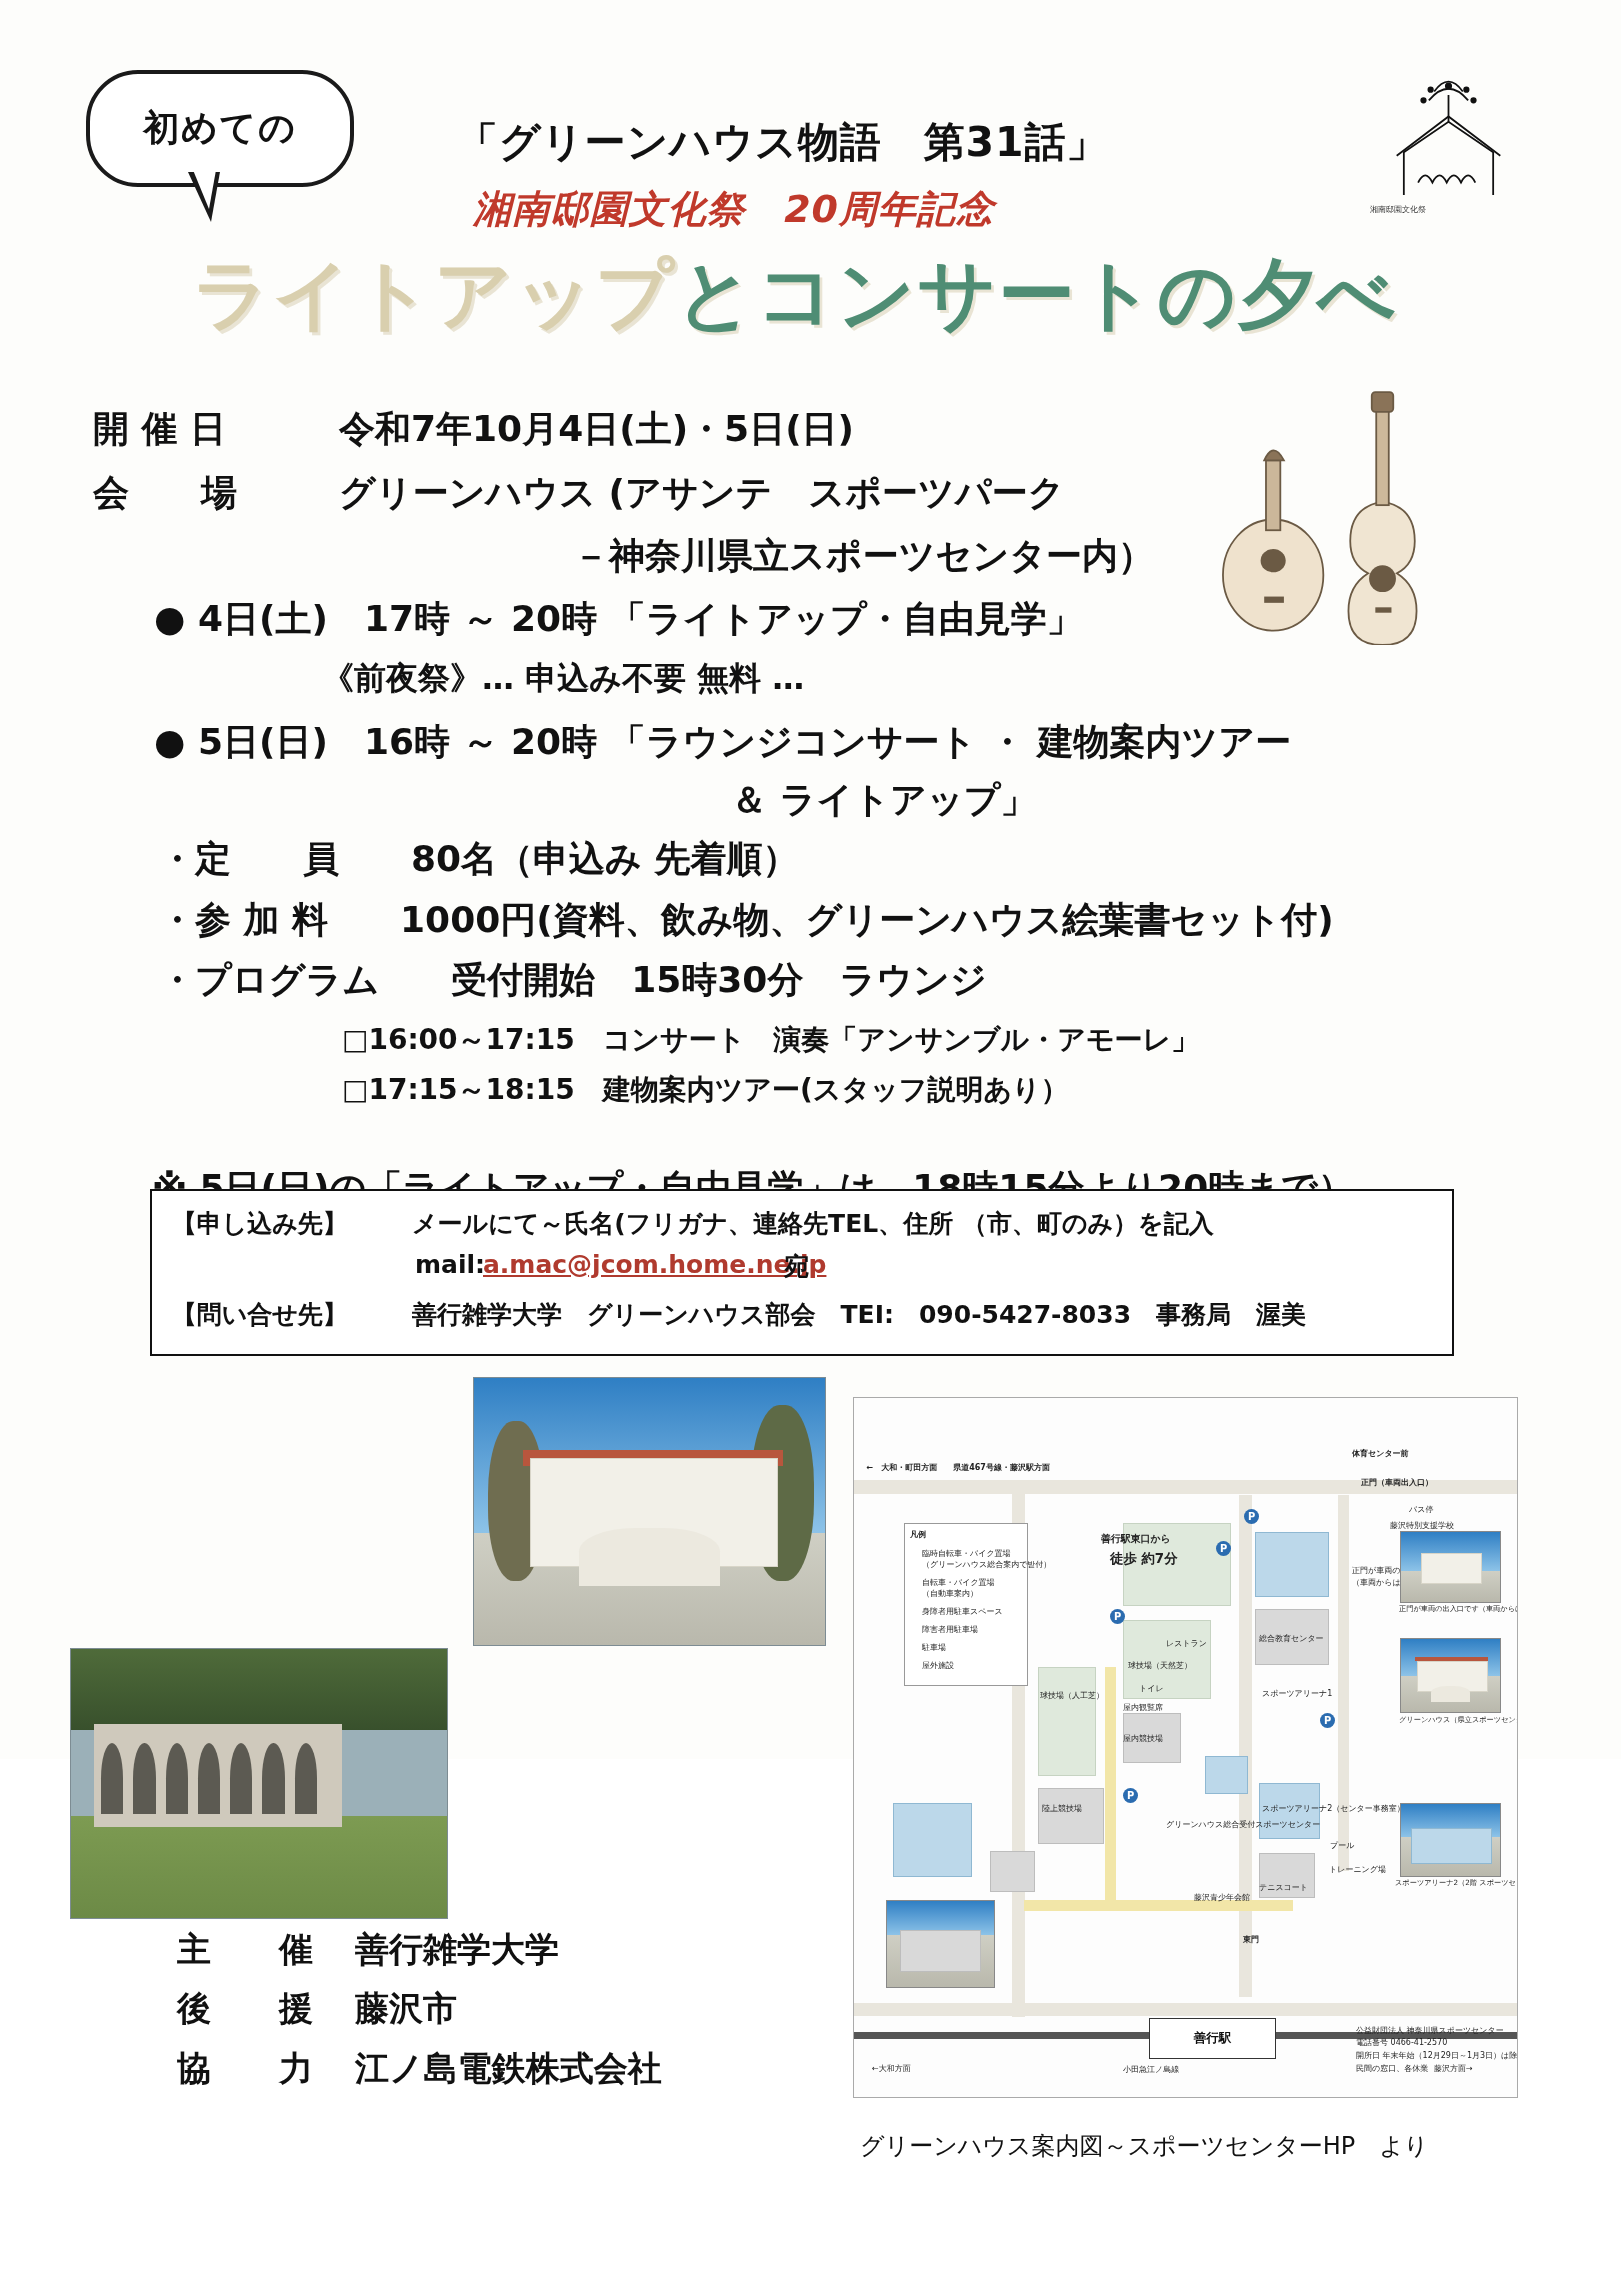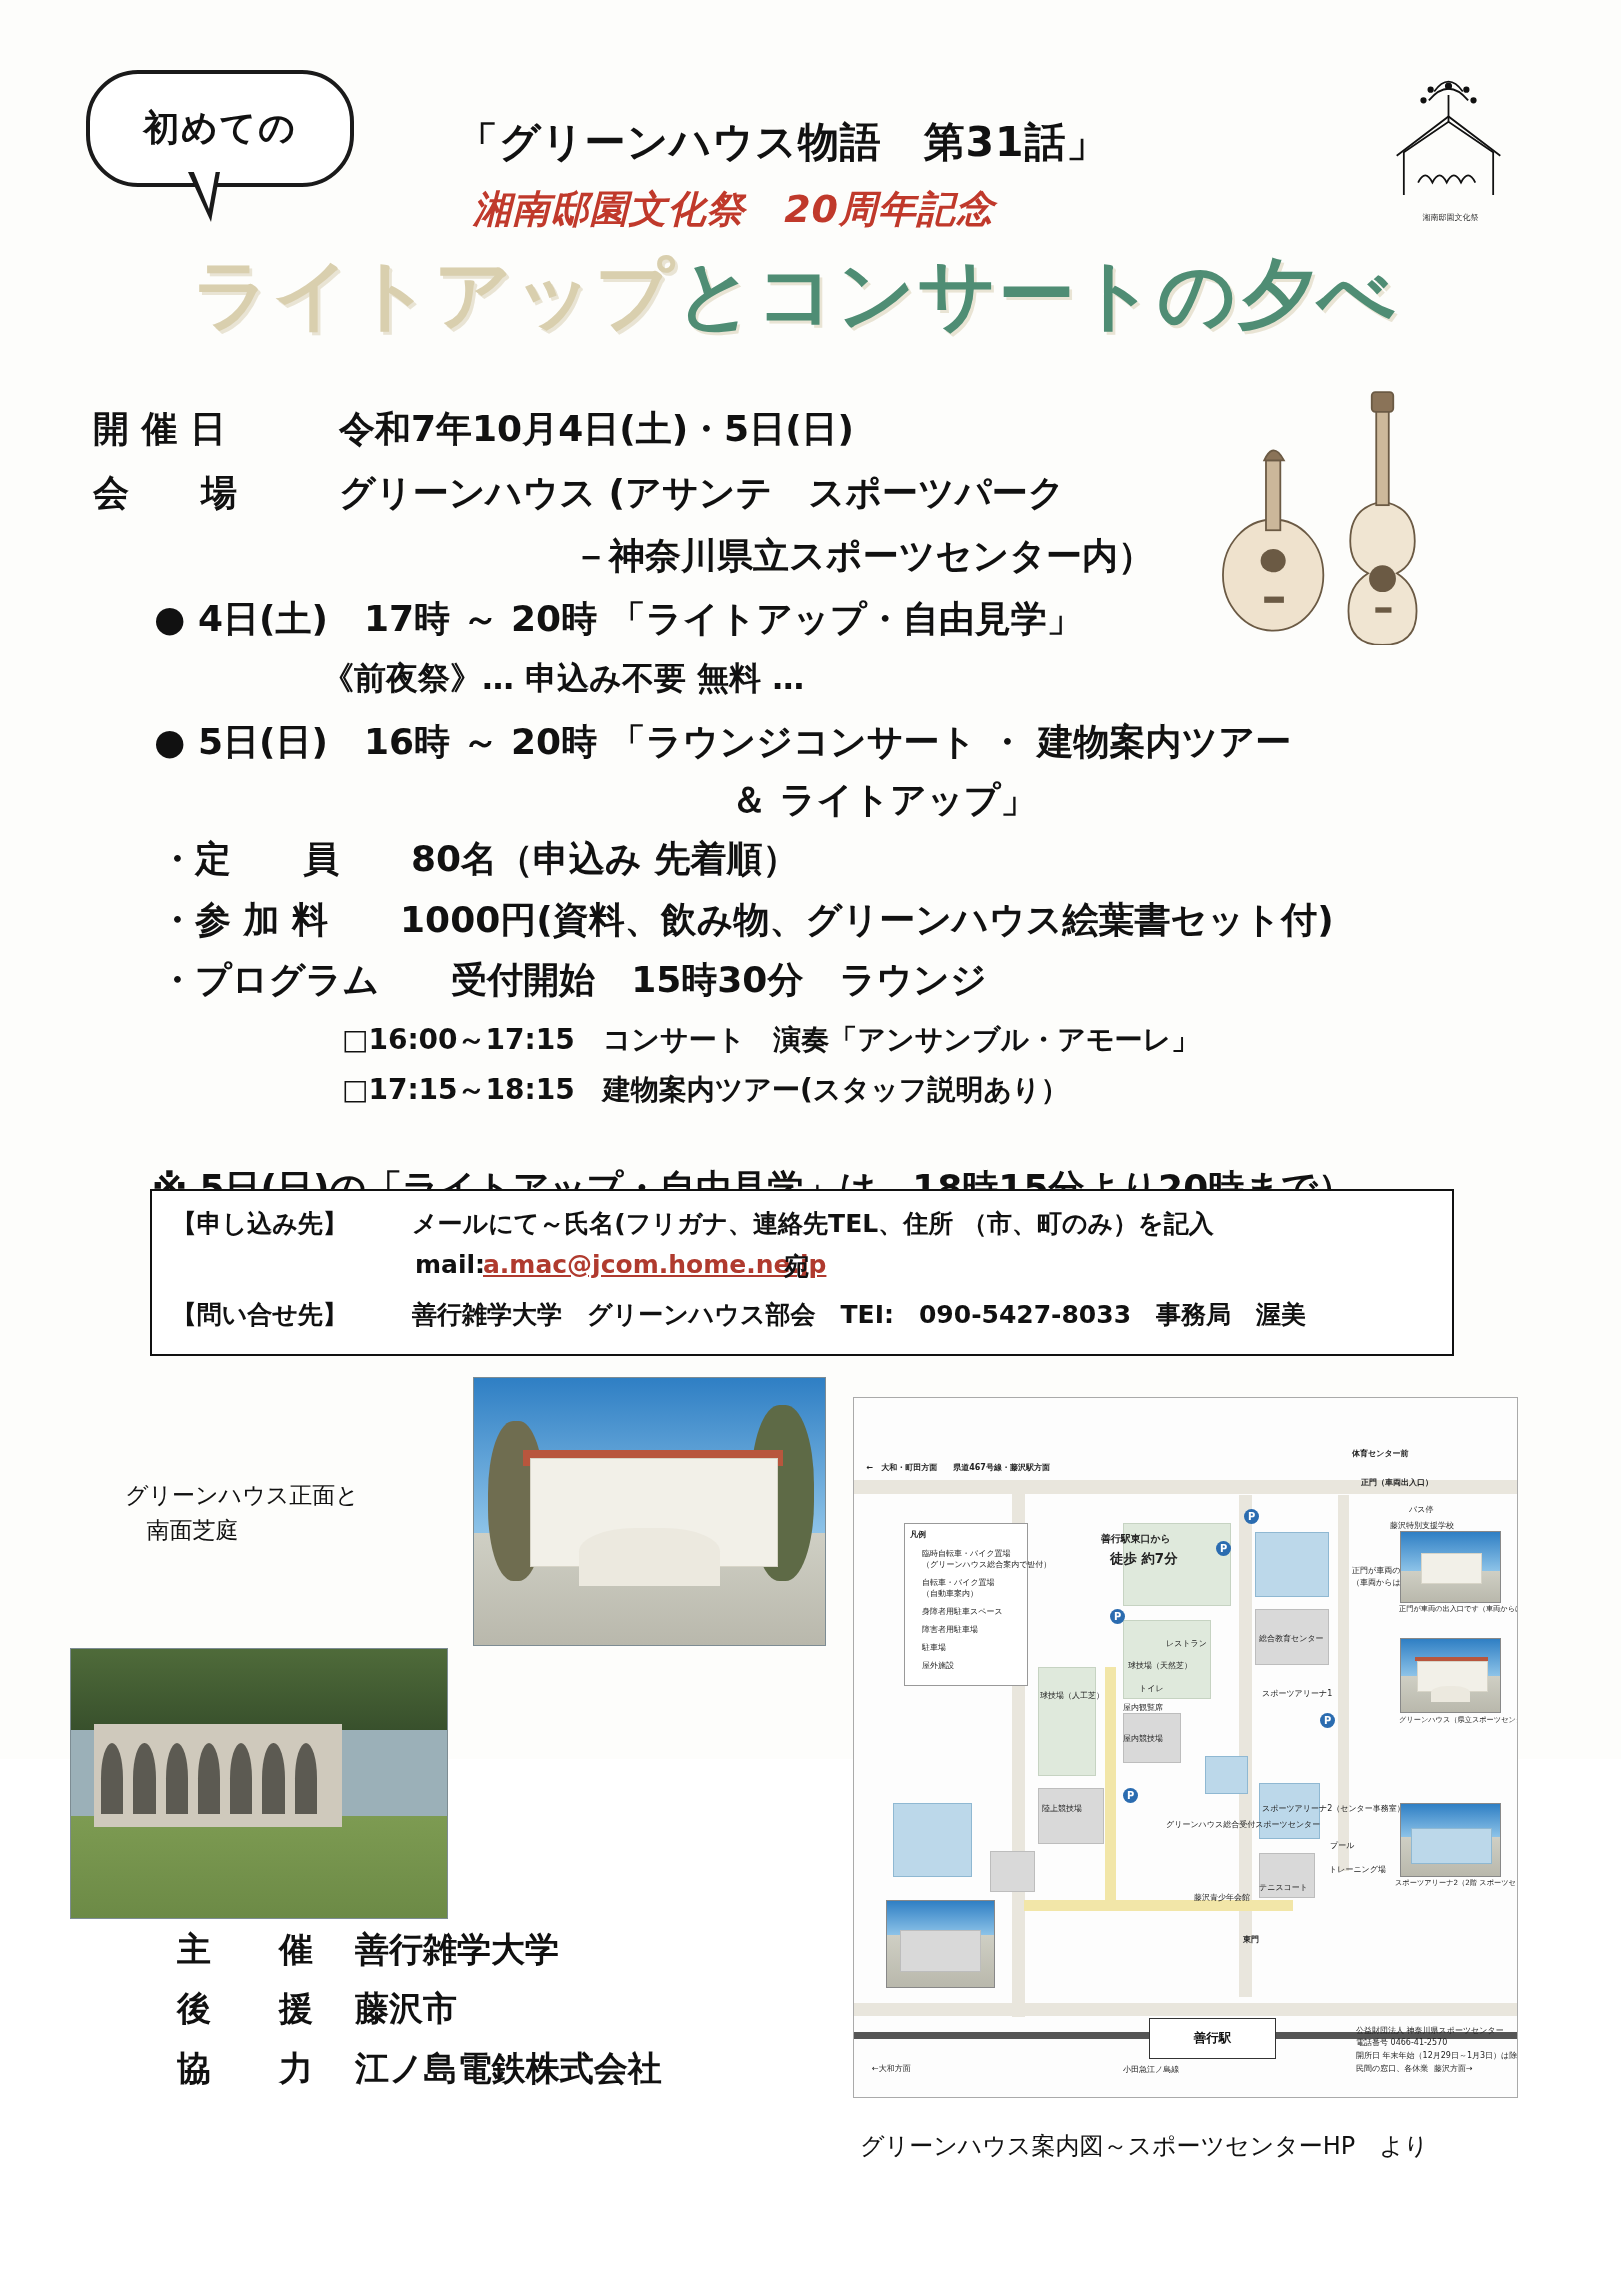--- a/index.html
+++ b/index.html
@@ -106,23 +106,23 @@
   .logo {
     position: absolute;
     left: 1377px;
     top: 70px;
     width: 143px;
     height: 134px;
   }
   .logo-caption {
     position: absolute;
     left: 1370px;
-    top: 212px;
+    top: 204px;
     width: 161px;
-    text-align: center;
+    text-align: left;
     font-size: 8px;
     color: #333;
     font-family: "DejaVu Sans", sans-serif;
   }
 
   
   .body-line {
     position: absolute;
     font-family: "DejaVu Sans", sans-serif;
     color: #111;
@@ -322,24 +322,20 @@
   <div class="contact-box">
     <div class="contact-row" style="left:19.7px; top:16px;">【申し込み先】</div>
     <div class="contact-row" style="left:260px; top:16px;">メールにて～氏名(フリガナ、連絡先TEL、住所 （市、町のみ）を記入</div>
     <div class="contact-row" style="left:263px; top:59px;">mail:</div>
     <a class="contact-row mail-link" href="#" style="left:331px; top:59px;">a.mac@jcom.home.ne.jp</a>
     <div class="contact-row" style="left:632px; top:59px;">宛</div>
     <div class="contact-row" style="left:19.7px; top:107px;">【問い合せ先】</div>
     <div class="contact-row" style="left:260px; top:107px;">善行雑学大学　グリーンハウス部会　TEI:　090-5427-8033　事務局　渥美</div>
   </div>
 
-  <div class="photo-caption" style="left:125px; top:1478px;">
-    <span>グリーンハウス正面と</span><br>
-    <span style="margin-left:21.5px;">南面芝庭</span>
-  </div>
 
   <div class="photo" style="left:473px; top:1377px; width:351px; height:267px;">
     <div class="sky"></div>
     <div class="ground"></div>
     <div class="tree1"></div>
     <div class="tree2"></div>
     <div class="bldg-roof"></div>
     <div class="bldg-white"></div>
     <div class="arch"></div>
   </div>

